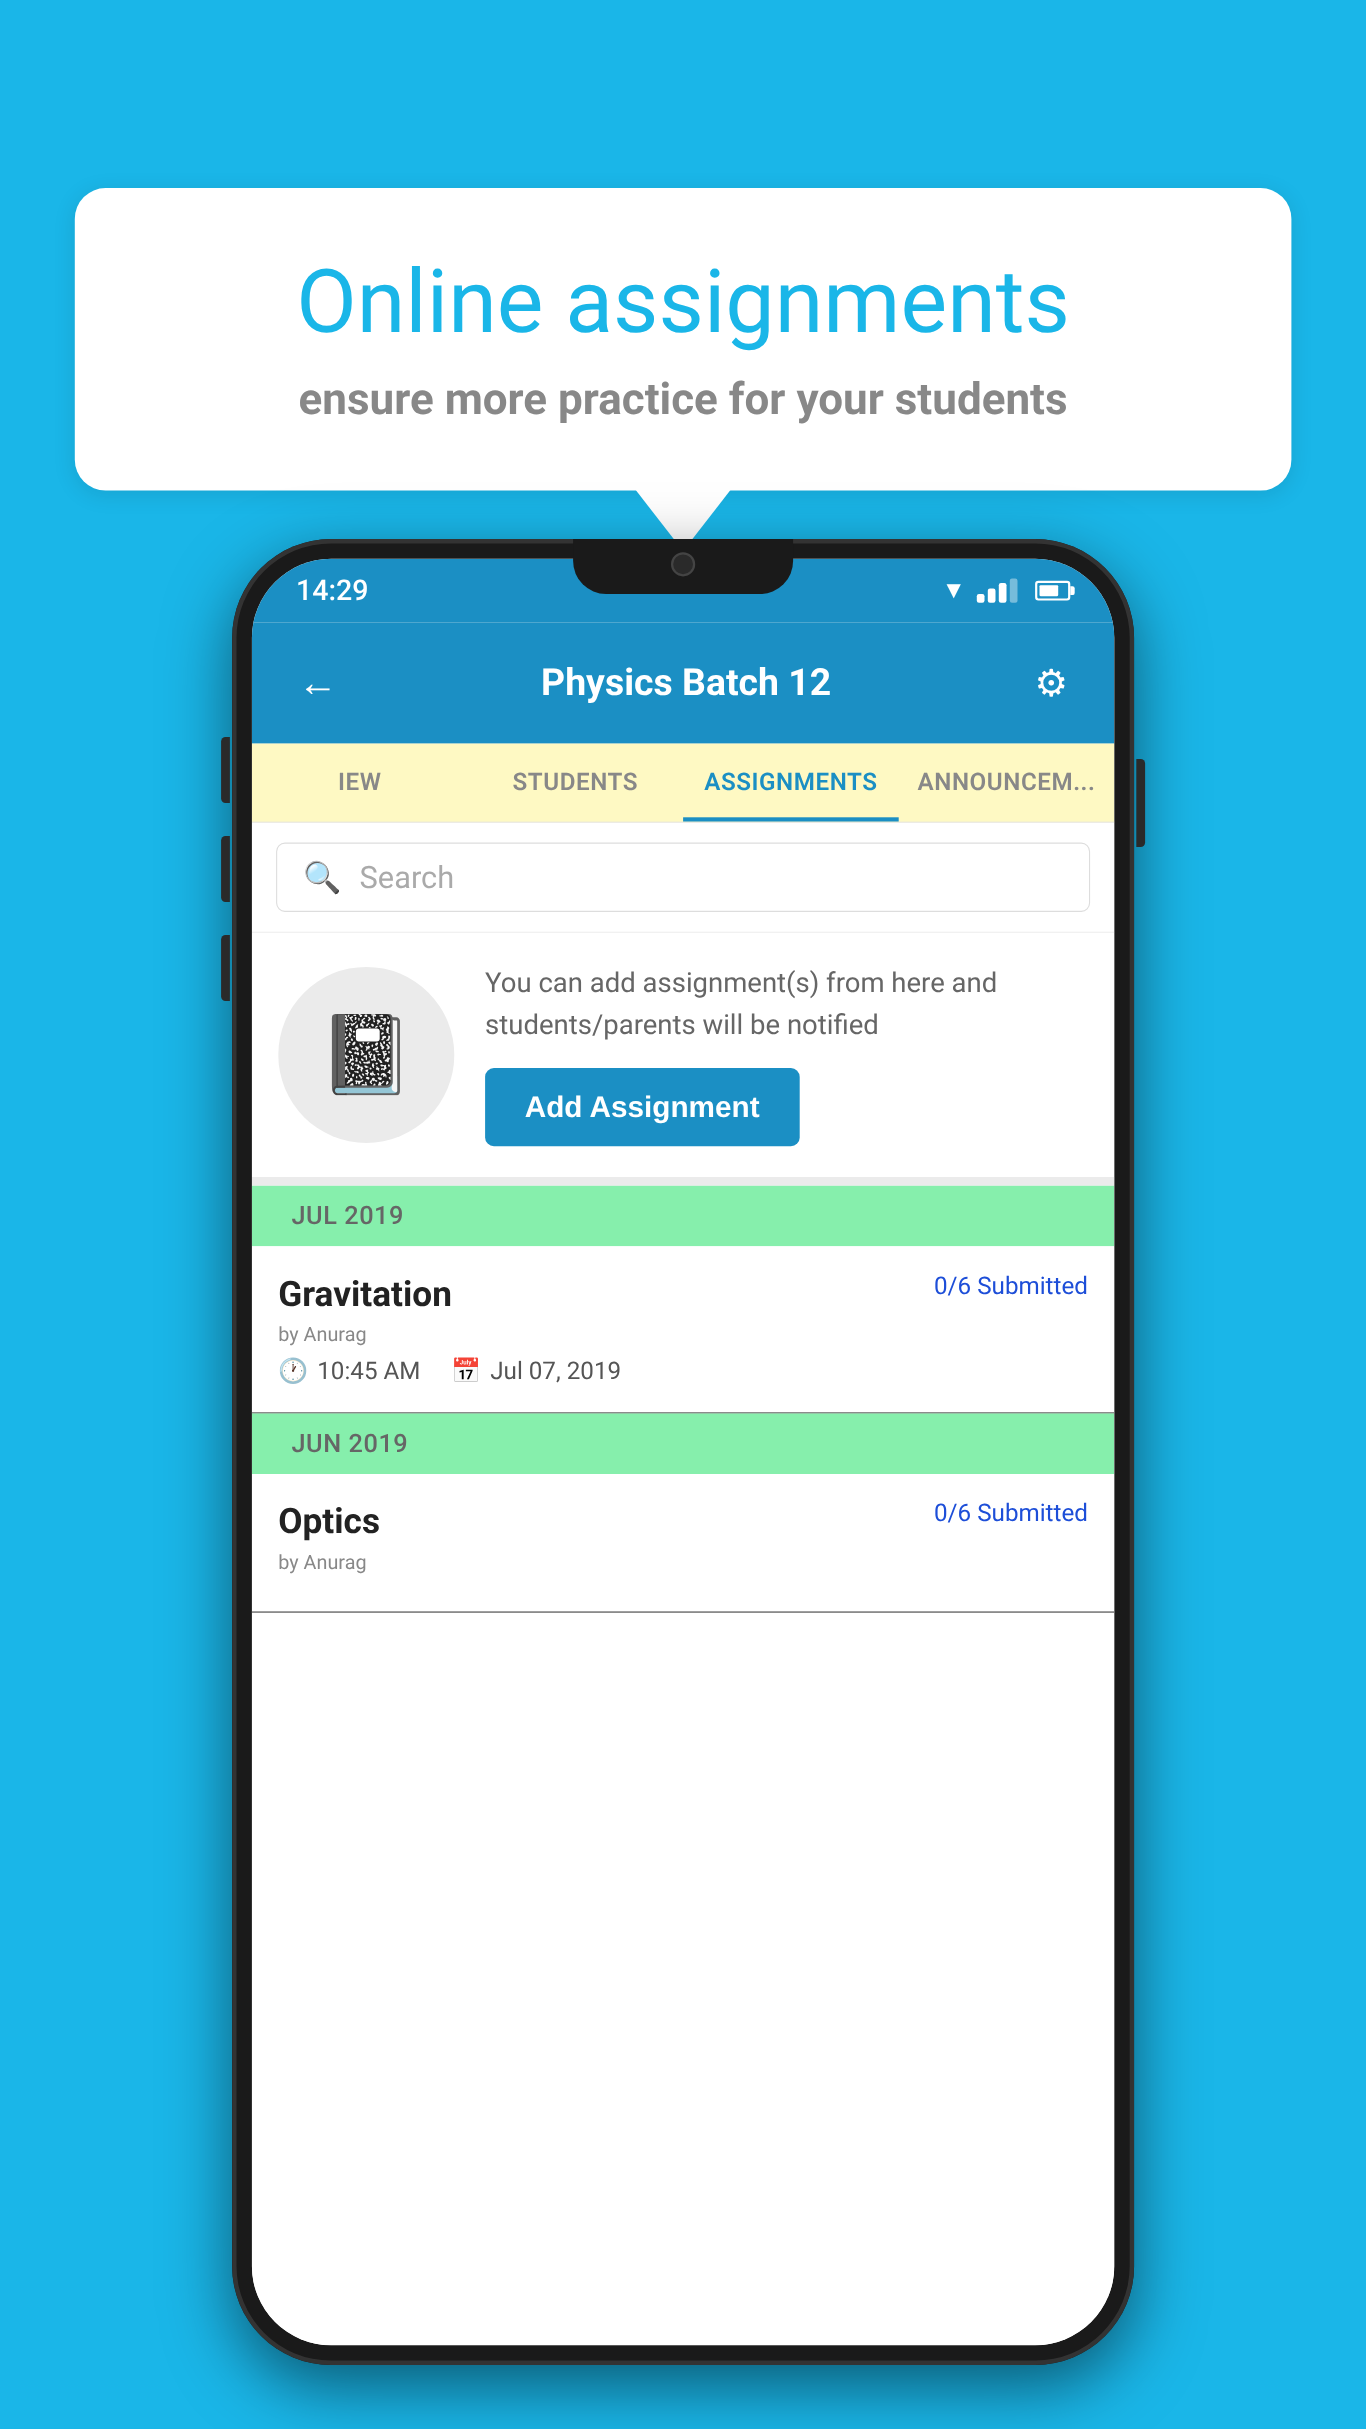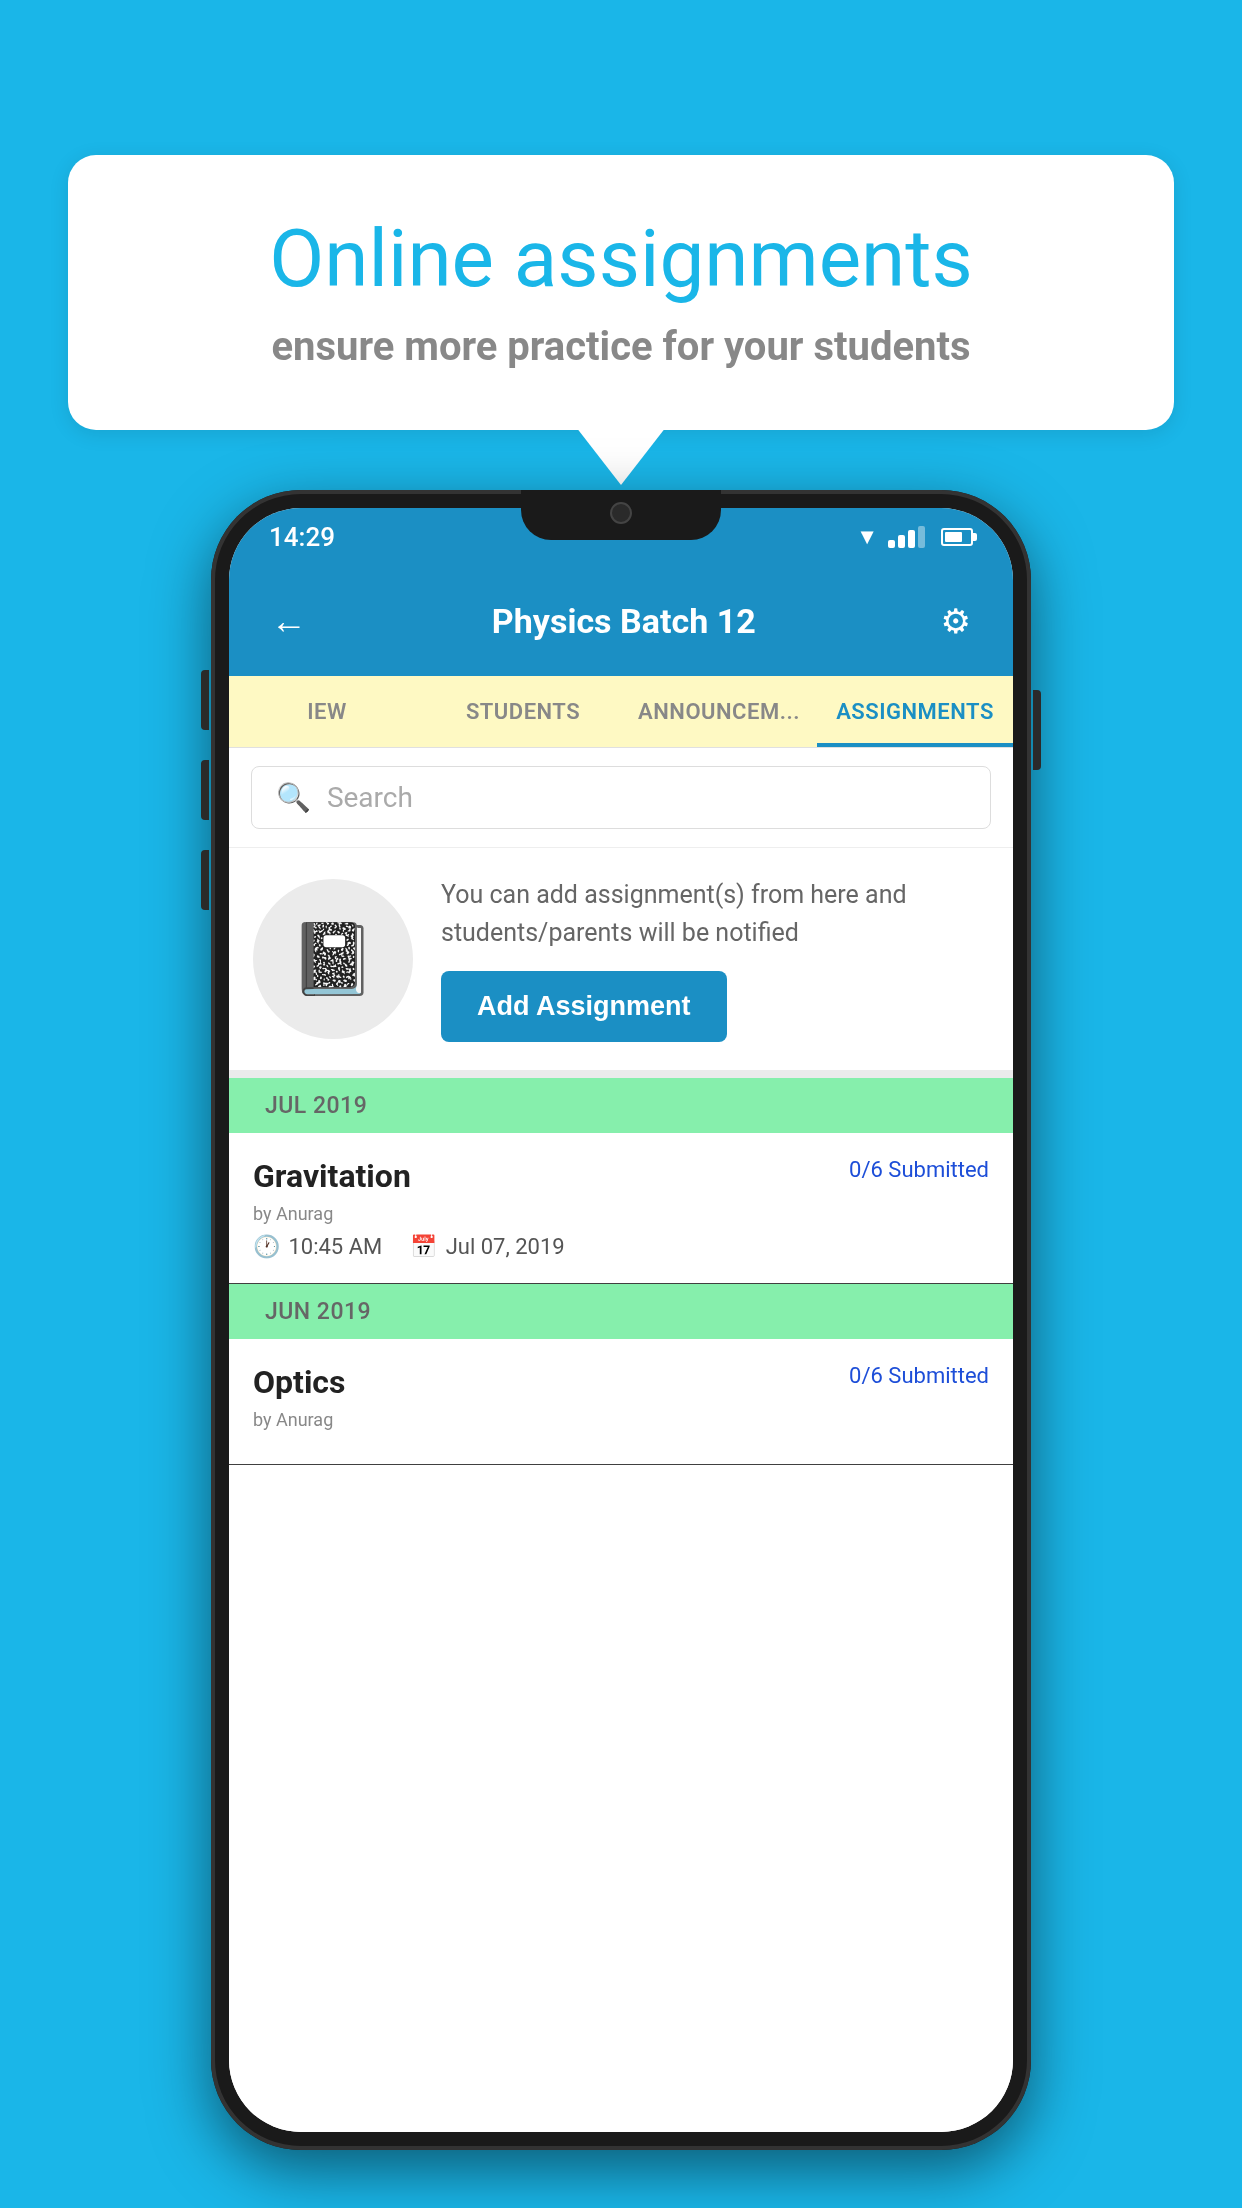--- a/index.html
+++ b/index.html
@@ -20,20 +20,21 @@
       left: 68px;
       width: 1106px;
     }
 
     .speech-bubble {
       background: white;
       border-radius: 28px;
       padding: 60px 31px;
       position: relative;
       box-shadow: 0 4px 20px rgba(0,0,0,0.1);
+      margin-top: 16px;
     }
 
     .speech-bubble::after {
       content: '';
       position: absolute;
       bottom: -55px;
       left: 50%;
       transform: translateX(-50%);
       width: 0;
       height: 0;
@@ -501,25 +502,25 @@
           <div class="header-settings">⚙</div>
         </div>
 
         <div class="tabs-bar">
           <div class="tab-item">
             <span>IEW</span>
           </div>
           <div class="tab-item">
             <span>STUDENTS</span>
           </div>
+          <div class="tab-item active">
+            <span>ASSIGNMENTS</span>
+          </div>
           <div class="tab-item">
             <span>ANNOUNCEM...</span>
-          </div>
-          <div class="tab-item active">
-            <span>ASSIGNMENTS</span>
           </div>
         </div>
 
         <div class="content-area">
 
           <div class="search-container">
             <div class="search-bar">
               <span class="search-icon-wrap">🔍</span>
               <span class="search-text">Search</span>
             </div>

